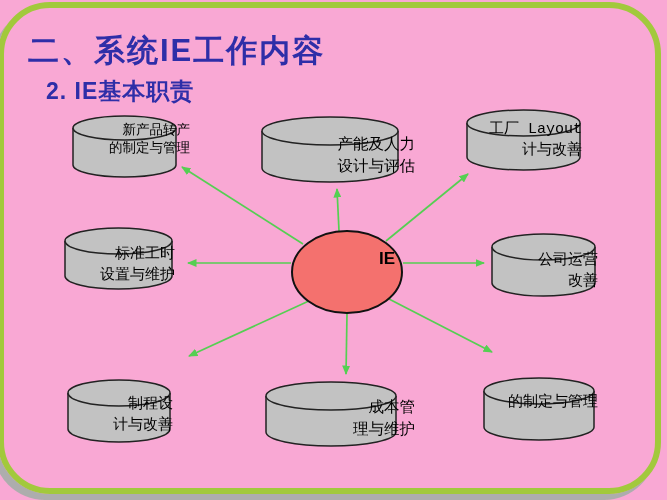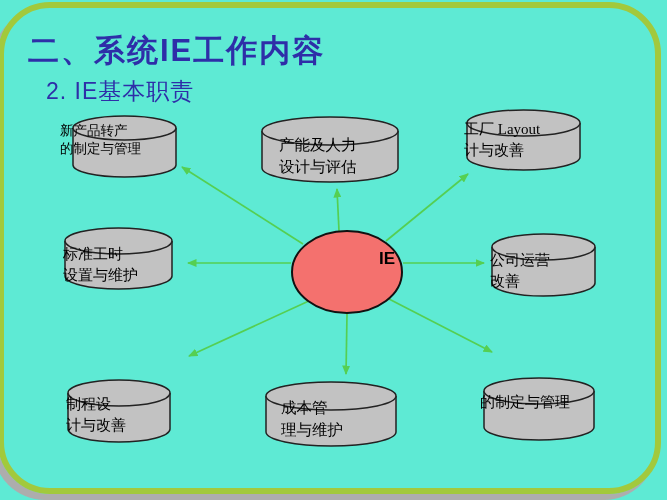--- a/index.html
+++ b/index.html
@@ -1,36 +1,36 @@
 <!DOCTYPE html>
 <html><head>
 <meta charset="utf-8">
 <style>
   html,body{margin:0;padding:0;background:#ffffff;}
   .stage{
-    position:relative;width:667px;height:500px;background:#5eead4;overflow:hidden;
+    position:relative;width:667px;height:500px;background:#f9a8d4;overflow:hidden;
     font-family:"Liberation Sans",sans-serif;
   }
   .frame{
     position:absolute;left:-2px;top:2px;width:663px;height:492px;
     border:6px solid #A2C93C;border-radius:52px;box-sizing:border-box;
     box-shadow:-5px 6px 0 #ADADAD;background:transparent;
   }
   .title{
     position:absolute;left:28px;top:30px;margin:0;
     font-size:31px;font-weight:bold;color:#2E2EA8;letter-spacing:2px;white-space:nowrap;
   }
   .subtitle{
     position:absolute;left:46px;top:76px;margin:0;
-    font-size:23px;font-weight:normal;color:#2E2EA8;letter-spacing:1px;white-space:nowrap;
+    font-size:23px;font-weight:bold;color:#2E2EA8;letter-spacing:1px;white-space:nowrap;
   }
   .diagram-svg{position:absolute;left:0;top:0;}
   .nlabel{
-    position:absolute;text-align:left;color:#000;
-    font-family:Liberation Serif, serif;font-size:15px;line-height:21px;white-space:nowrap;
+    position:absolute;text-align:right;color:#000;
+    font-family:Liberation Mono, monospace;font-size:15px;line-height:21px;white-space:nowrap;
   }
   .nlabel.small{font-size:13.5px;line-height:18px;}
   .nlabel.big{font-size:15.5px;line-height:22px;margin-left:17px;}
   .clabel{
     position:absolute;left:292px;top:247px;width:110px;text-align:center;
     font-family:"Liberation Sans",sans-serif;font-size:17px;line-height:23px;
     font-weight:bold;color:#000;padding-left:40px;
   }
 </style>
 </head>

